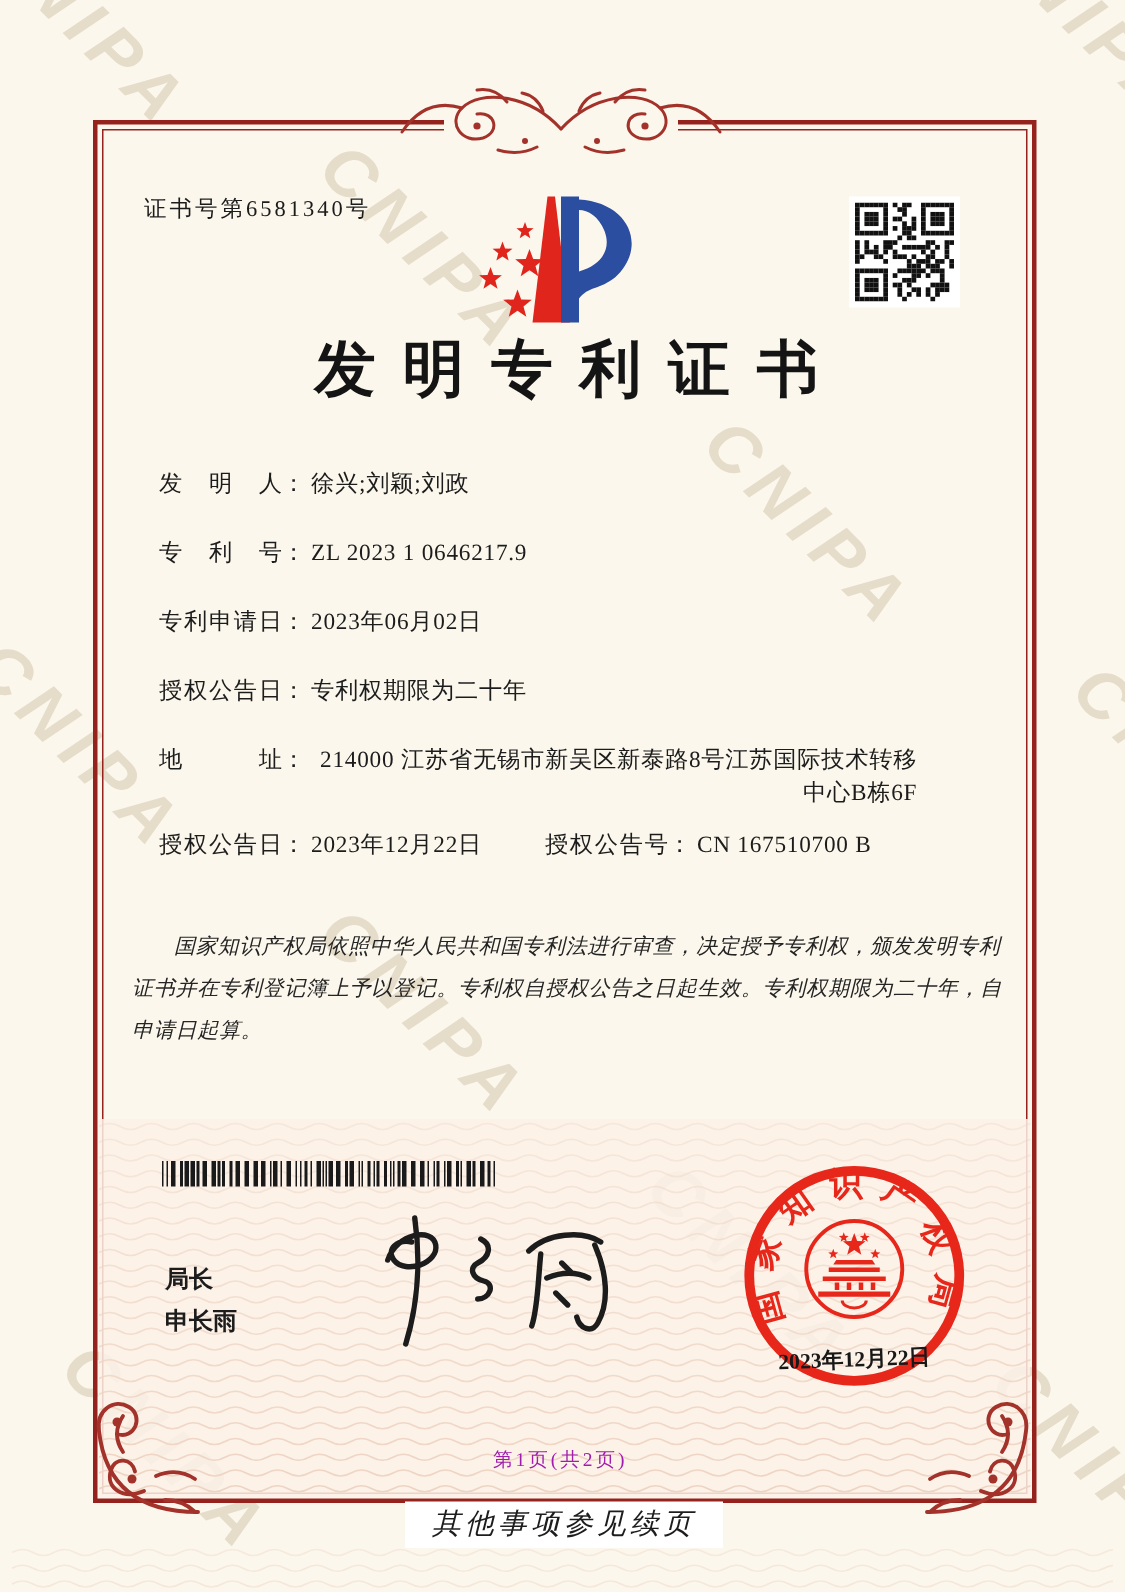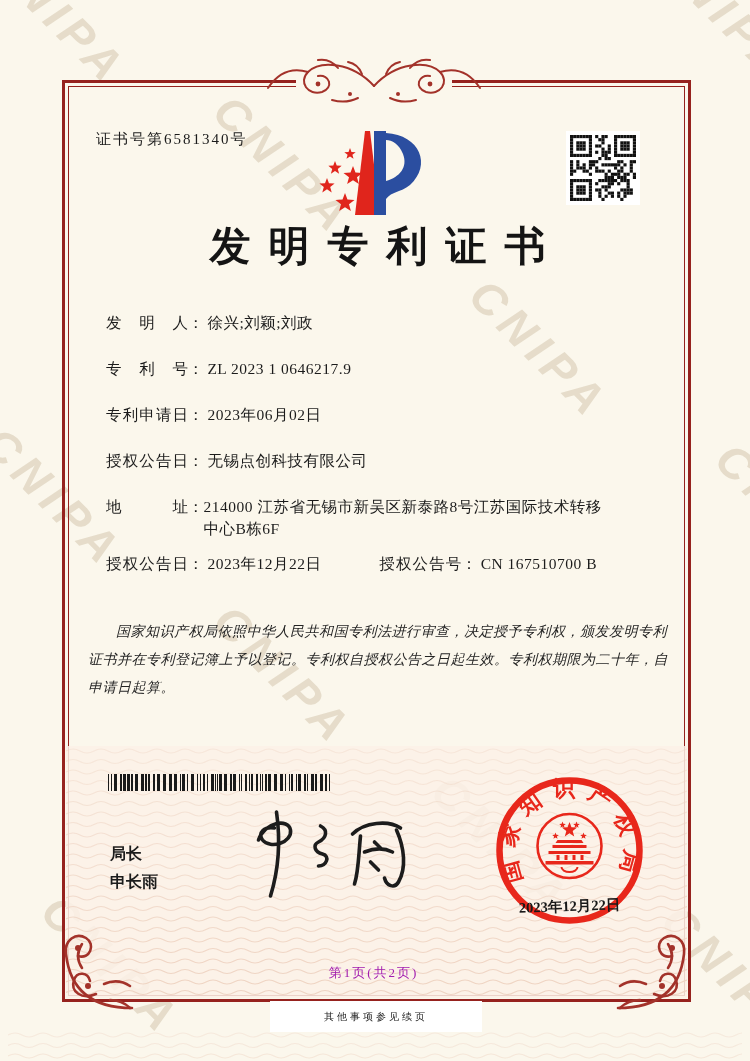--- a/index.html
+++ b/index.html
@@ -29,23 +29,23 @@
          box-sizing:border-box;}
 
   
   .fields{position:absolute;left:106px;top:312px;width:570px;font-size:15.5px;color:#1c1c1c;}
   .frow{margin-bottom:25px;line-height:21px;white-space:nowrap;}
   .frow.addr{margin-bottom:13px;white-space:normal;display:flex;}
   .flabel{display:inline-block;width:82px;text-align:justify;text-align-last:justify;
           text-justify:inter-character;vertical-align:top;}
   .fcolon{display:inline-block;vertical-align:top;}
   .fvalue{display:inline-block;letter-spacing:.5px;vertical-align:top;}
-  .fvalue.addrv{width:408px;white-space:normal;line-height:22px;}
+  .fvalue.addrv{width:408px;white-space:normal;line-height:22px;text-align:right;}
   .fvalue.gd{width:122px;}
-  .flabel.second{margin-left:46px;}
+  .flabel.second{margin-left:30px;}
 
   
   .paras{position:absolute;left:88px;top:618px;width:592px;color:#242424;}
   .paras p{margin:0;text-indent:2em;font-style:italic;font-size:14px;line-height:28px;
            letter-spacing:.5px;}
 
   
   .waves{position:absolute;left:66px;top:746px;}
   .waves-bottom{position:absolute;left:8px;top:1030px;}
 
@@ -55,21 +55,21 @@
           font-size:16px;font-weight:600;color:#1c1c1c;line-height:28px;}
   .signature{position:absolute;left:222px;top:800px;}
 
   .seal{position:absolute;left:487px;top:768px;}
 
   .pagenum{position:absolute;left:62px;top:964px;width:623px;text-align:center;
            font-size:13px;letter-spacing:2px;color:#a21caf;}
 
   .footerbox{position:absolute;left:270px;top:1001px;width:212px;height:31px;background:#ffffff;
              text-align:center;}
-  .footerbox span{font-size:10px;letter-spacing:3px;color:#1d1d1d;line-height:31px;}
+  .footerbox span{font-style:italic;font-size:19px;letter-spacing:3px;color:#1d1d1d;line-height:31px;}
 
   .orn-top{position:absolute;left:266px;top:56px;}
   .orn-top-mask{position:absolute;left:296px;top:76px;width:156px;height:14px;background:#fbf7ec;}
   .orn-bl{position:absolute;left:52px;top:926px;}
   .orn-br{position:absolute;left:614px;top:926px;transform:scaleX(-1);}
 </style>
 </head>
 <body>
 
 <div class="page">
@@ -407,21 +407,21 @@
     <div class="frow">
       <span class="flabel">专利号</span><span class="fcolon">：</span>
       <span class="fvalue">ZL 2023 1 0646217.9</span>
     </div>
     <div class="frow">
       <span class="flabel">专利申请日</span><span class="fcolon">：</span>
       <span class="fvalue">2023年06月02日</span>
     </div>
     <div class="frow">
       <span class="flabel">授权公告日</span><span class="fcolon">：</span>
-      <span class="fvalue">无锡点创科技有限公司</span>
+      <span class="fvalue">专利权期限为二十年</span>
     </div>
     <div class="frow addr">
       <span class="flabel">地址</span>
         <span class="fcolon">：</span>
       <span class="fvalue addrv">214000 江苏省无锡市新吴区新泰路8号江苏国际技术转移中心B栋6F</span>
     </div>
     <div class="frow">
       <span class="flabel">授权公告日</span><span class="fcolon">：</span>
       <span class="fvalue gd">2023年12月22日</span>
       <span class="flabel second">授权公告号</span><span class="fcolon">：</span>

